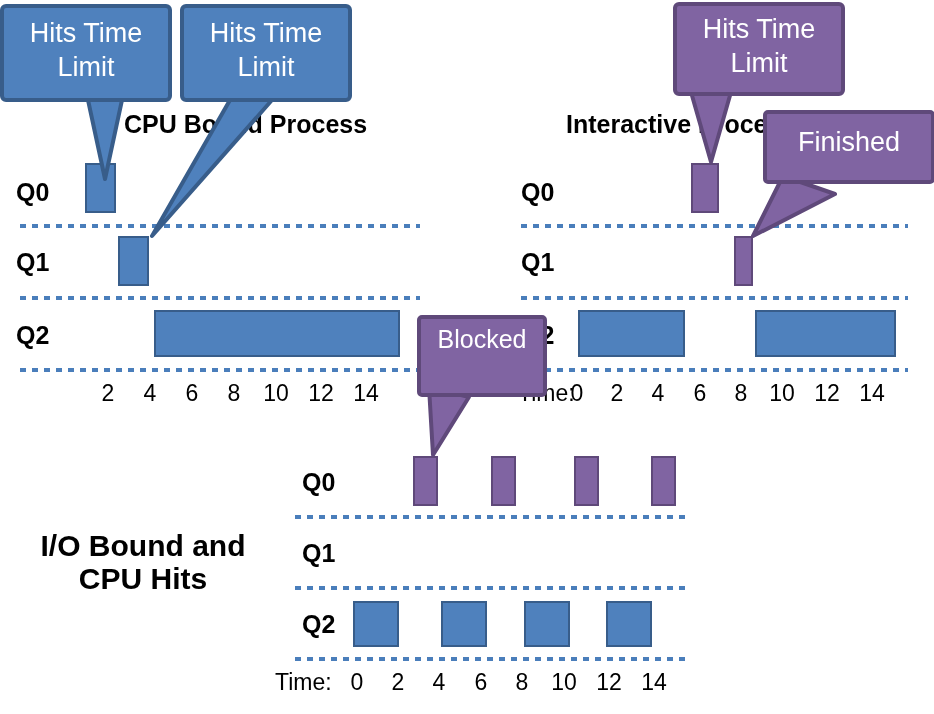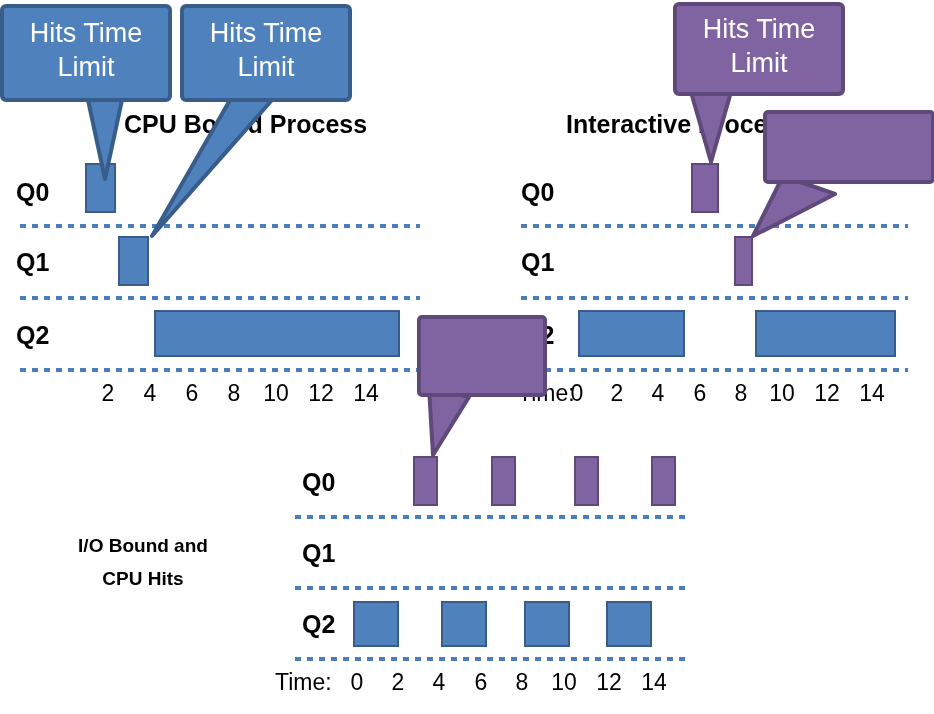--- a/index.html
+++ b/index.html
@@ -22,21 +22,21 @@
   .bar.blue{background:#4f81bd;border:2.5px solid #385d8a;}
   .bar.purple{background:#8064a2;border:2.5px solid #5f497a;}
 
   .axis{position:absolute;font-size:23px;color:#000000;white-space:nowrap;}
   .axis .tk{position:absolute;text-align:center;}
   .axis .tprefix{position:absolute;white-space:nowrap;}
 
   .ptitle{position:absolute;font-weight:bold;font-size:25px;color:#000;
           white-space:nowrap;}
 
-  .sidetitle{position:absolute;font-weight:bold;font-size:19px;color:#000;
+  .sidetitle{position:absolute;font-weight:bold;font-size:30px;color:#000;
              text-align:center;line-height:33px;width:240px;}
 
   
   .callout{position:absolute;}
   .callout svg{position:absolute;left:0;top:0;overflow:visible;}
   .callout .ctext{position:absolute;color:#ffffff;text-align:center;
                   font-size:27px;line-height:34px;width:100%;
                   box-sizing:border-box;}
 </style>
 </head>
@@ -158,24 +158,26 @@
       <rect x="2" y="2" width="168" height="90" rx="4" ry="4" fill="#8064a2" stroke="#5f497a" stroke-width="4"></rect>
     </svg>
     <div class="ctext" style="top:10px;left:0;">Hits Time Limit</div>
   </div>
 
   <div class="callout" style="left:763px;top:110px;width:172px;height:130px;">
     <svg width="172" height="130" viewBox="0 0 172 130">
       <path d="M 20 66 L -10 126 L 72 84 Z" fill="#8064a2" stroke="#5f497a" stroke-width="4" stroke-linejoin="round"></path>
       <rect x="2" y="2" width="168" height="70" rx="3" ry="3" fill="#8064a2" stroke="#5f497a" stroke-width="4"></rect>
     </svg>
+    <div class="ctext" style="top:15px;left:0;">Finished</div>
   </div>
 
   <div class="callout" style="left:417px;top:315px;width:130px;height:145px;">
     <svg width="130" height="145" viewBox="0 0 130 145">
       <path d="M 12 72 L 16 140 L 52 82 Z" fill="#8064a2" stroke="#5f497a" stroke-width="4" stroke-linejoin="round"></path>
       <rect x="2" y="2" width="126" height="78" rx="3" ry="3" fill="#8064a2" stroke="#5f497a" stroke-width="4"></rect>
     </svg>
     <div class="ctext" style="top:8px;left:0;font-size:25px;line-height:32px;">
+      <div>Blocked</div>
     </div>
   </div>
 
 </div>
 
 </body></html>

